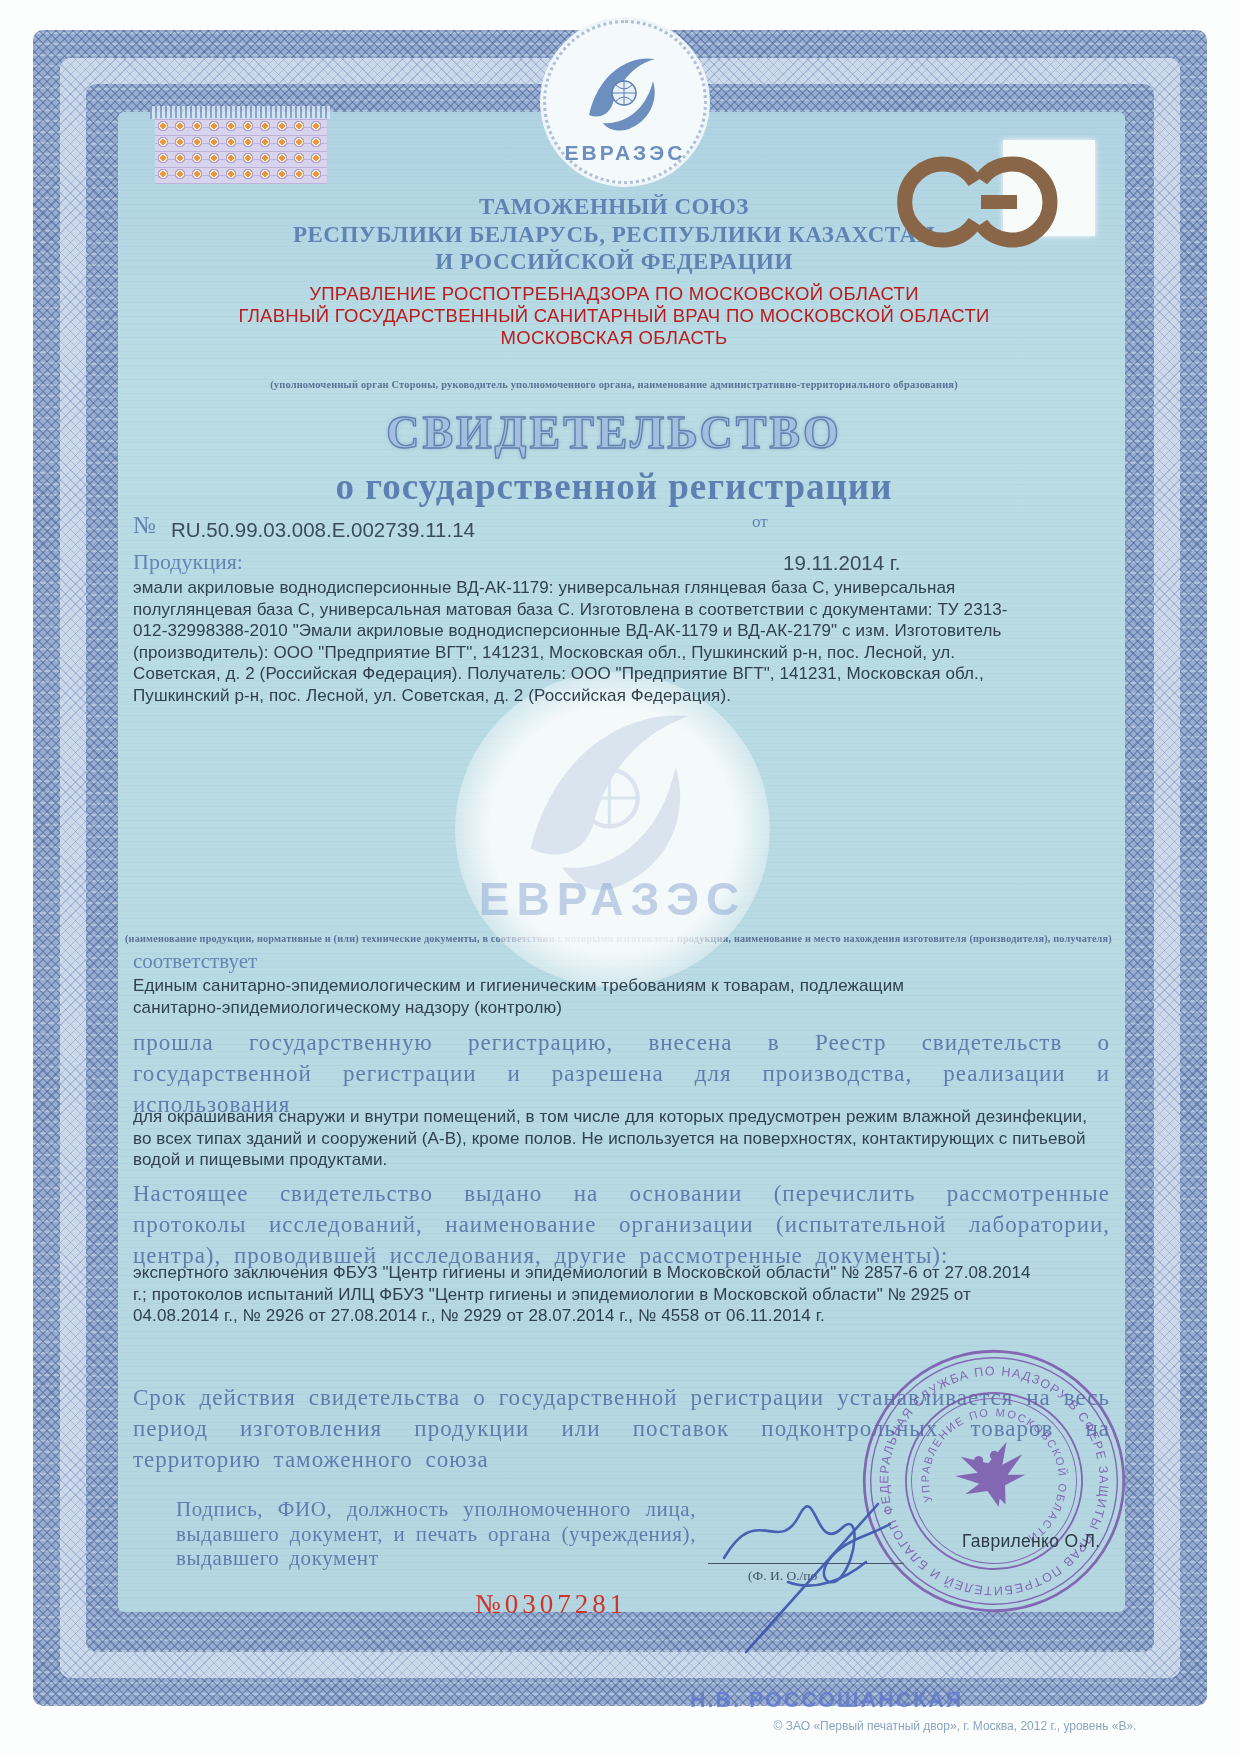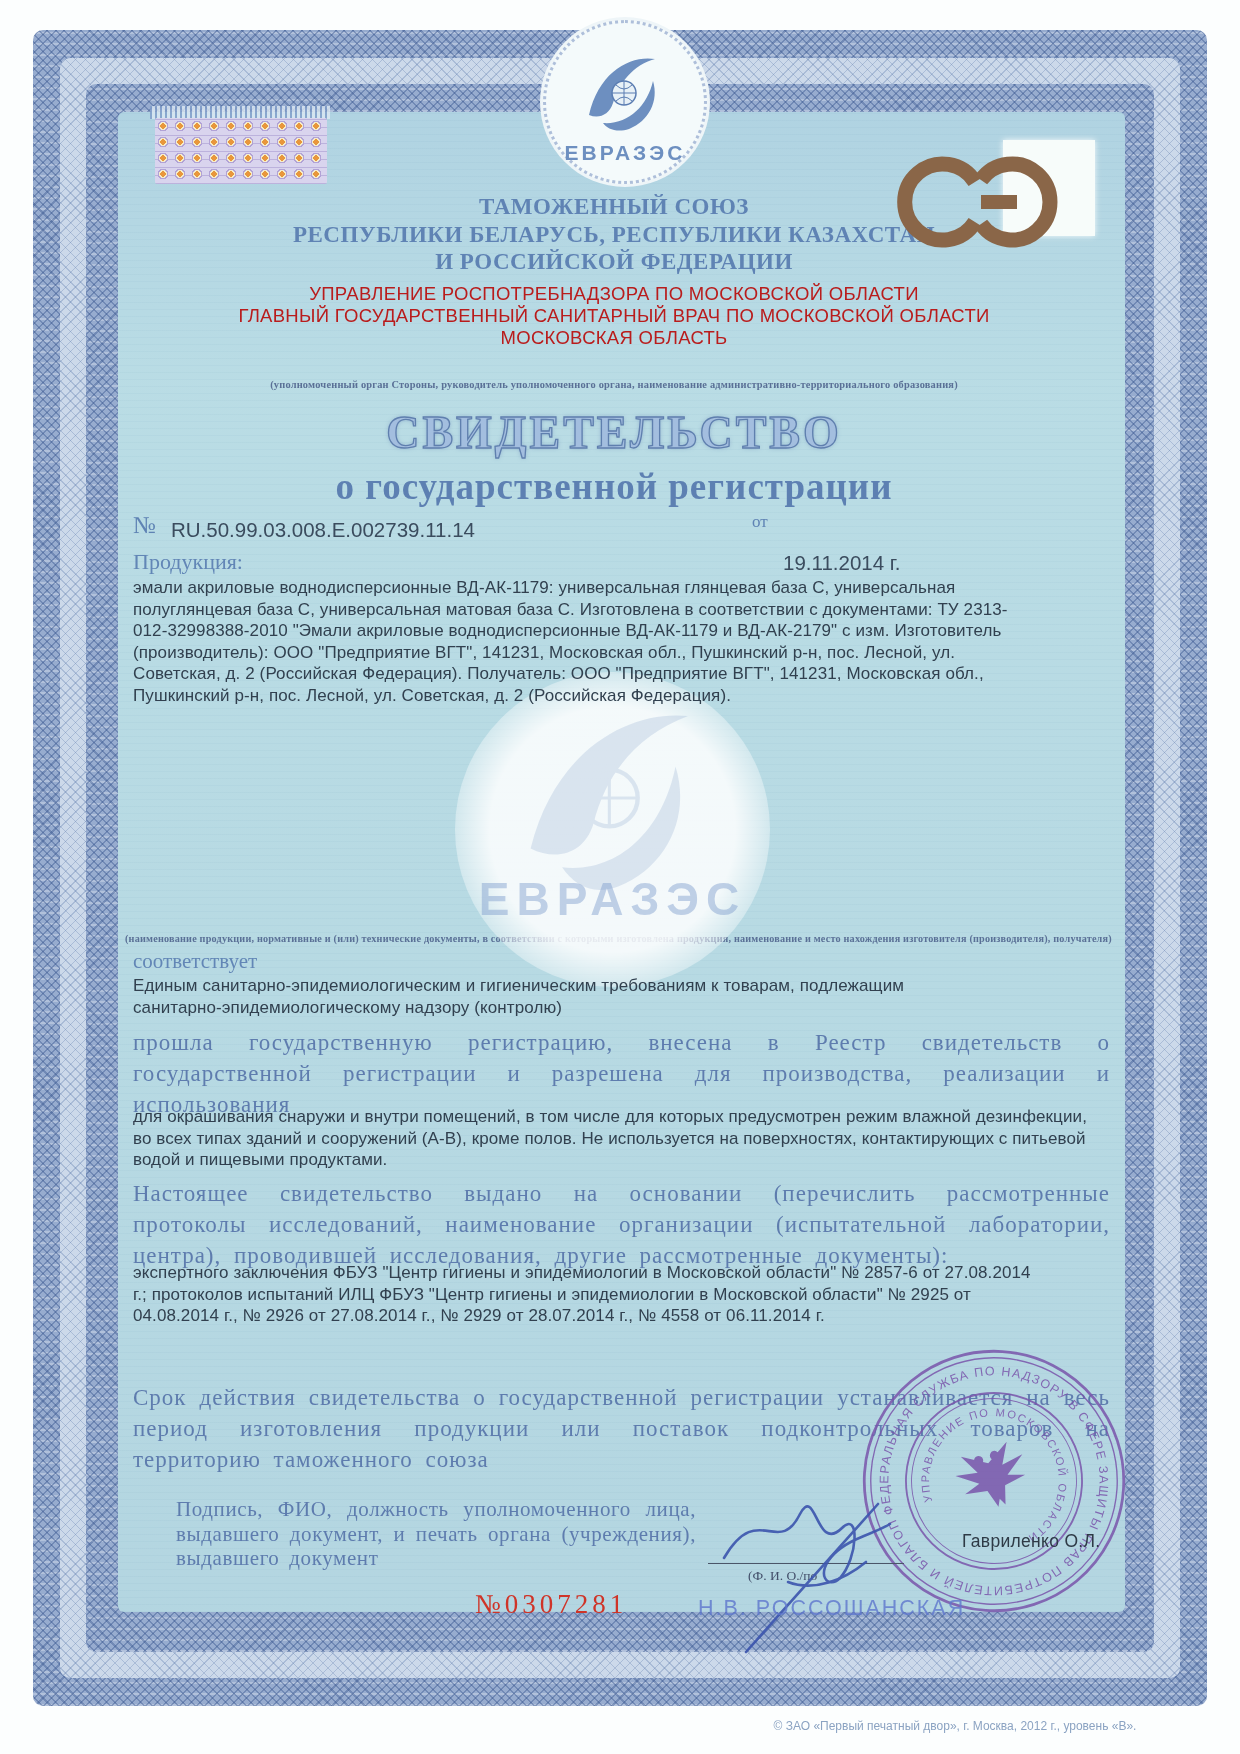--- a/index.html
+++ b/index.html
@@ -61,22 +61,22 @@
      background:radial-gradient(circle, rgba(255,255,255,.85) 0 55%, rgba(255,255,255,.25) 75%, rgba(255,255,255,0) 100%);}
   .wm-word{position:absolute;left:0;right:0;top:200px;text-align:center;font-weight:bold;font-size:46px;
      letter-spacing:7px;color:rgba(125,155,205,.45);}
   .seal{position:absolute;left:855px;top:1342px;width:278px;height:278px;z-index:6;
      transform:rotate(-18deg);opacity:.85;}
   .sig-area{position:absolute;left:628px;top:1462px;width:360px;height:210px;z-index:7;}
   .sig-line{position:absolute;left:708px;top:1563px;width:196px;border-bottom:1.5px solid #4a5568;z-index:6;}
   .fio-note{position:absolute;left:748px;top:1568px;font-size:13.5px;color:#44506b;z-index:6;}
   .signer{position:absolute;left:962px;top:1531px;font-size:17.5px;color:#2e3a46;z-index:8;letter-spacing:.3px;}
   .form-no{position:absolute;left:475px;top:1589px;font-size:27px;color:#cf3428;letter-spacing:4px;z-index:7;}
-  .stamp-name{position:absolute;left:690px;top:1596px;font-weight:normal;font-size:21.5px;
-     color:rgba(95,120,205,.82);letter-spacing:2px;z-index:7;margin-left:8px;}
+  .stamp-name{position:absolute;left:690px;top:1688px;font-weight:bold;font-size:21.5px;
+     color:rgba(95,120,205,.82);letter-spacing:2px;z-index:7;}
   .copyright{position:absolute;left:700px;top:1719px;width:510px;text-align:center;font-size:12px;color:#8ba3c2;}
   .reg-row{position:absolute;left:133px;right:130px;top:512px;height:40px;}
   .no-label{position:absolute;left:0;top:0;font-size:24px;color:#5f83b4;}
   .no-value{position:absolute;left:38px;top:6px;font-size:20.5px;color:#3b4c5e;}
   .ot-label{position:absolute;left:619px;top:0;font-size:17px;color:#5f83b4;}
   .ot-value{position:absolute;left:650px;top:5px;font-size:20.5px;color:#3b4c5e;margin-top:34px;}
 </style>
 </head>
 <body>
 

